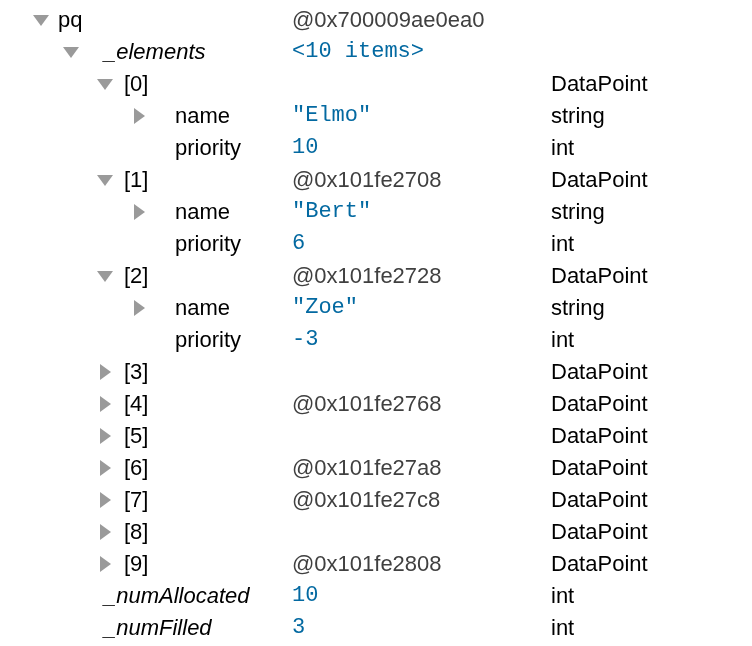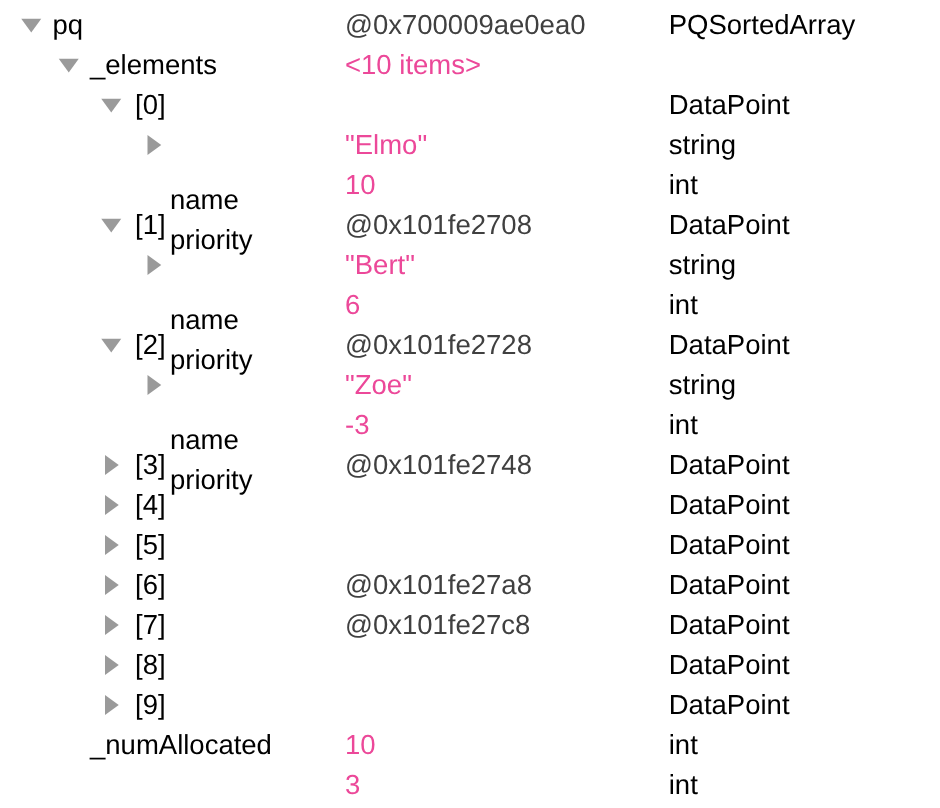--- a/index.html
+++ b/index.html
@@ -16,20 +16,21 @@
     -webkit-font-smoothing: antialiased;
   }
 
   #variables-view {
     width: 752px;
     height: 646px;
     background: #ffffff;
     position: relative;
     padding-top: 4px;
     box-sizing: border-box;
+    padding-left: 16px;
   }
 
   .var-row {
     height: 32px;
     line-height: 32px;
     position: relative;
     white-space: nowrap;
     font-size: 22px;
   }
 
@@ -76,44 +77,43 @@
     font-size: 22px;
   }
   .col-type {
     position: absolute;
     left: 535px;
     top: 0;
     color: #000000;
     font-size: 22px;
   }
 
-  .val-red  { color: #ec4899; }
+  .val-red  { color: #0369a1; font-family: Liberation Mono, monospace; }
   .val-gray { color: #404040; }
 
   
   .lv0 .twisty { left: 14px; }
   .lv0 .col-name { left: 42px; }
   .lv1 .twisty { left: 44px; }
-  .lv1 .col-name { left: 72px; }
+  .lv1 .col-name { left: 88px; font-style: italic; }
   .lv2 .twisty { left: 78px; }
   .lv2 .col-name { left: 108px; }
   .lv3 .twisty { left: 112px; }
-  .lv3 .col-name { left: 136px; margin-top: 44px; }
+  .lv3 .col-name { left: 159px; }
 </style>
 </head>
 <body>
 
 <div id="variables-view">
     <div class="var-row lv0">
       <span class="twisty expanded">
         <span class="tri"></span>
       </span>
       <span class="col-name">pq</span>
       <span class="col-value val-gray">@0x700009ae0ea0</span>
-      <span class="col-type">PQSortedArray</span>
     </div>
     <div class="var-row lv1">
       <span class="twisty expanded">
         <span class="tri"></span>
       </span>
       <span class="col-name">_elements</span>
       <span class="col-value val-red">&lt;10 items&gt;</span>
     </div>
     <div class="var-row lv2">
       <span class="twisty expanded">
@@ -184,28 +184,28 @@
       </span>
       <span class="col-name">priority</span>
       <span class="col-value val-red">-3</span>
       <span class="col-type">int</span>
     </div>
     <div class="var-row lv2">
       <span class="twisty collapsed">
         <span class="tri"></span>
       </span>
       <span class="col-name">[3]</span>
-      <span class="col-value val-gray">@0x101fe2748</span>
       <span class="col-type">DataPoint</span>
     </div>
     <div class="var-row lv2">
       <span class="twisty collapsed">
         <span class="tri"></span>
       </span>
       <span class="col-name">[4]</span>
+      <span class="col-value val-gray">@0x101fe2768</span>
       <span class="col-type">DataPoint</span>
     </div>
     <div class="var-row lv2">
       <span class="twisty collapsed">
         <span class="tri"></span>
       </span>
       <span class="col-name">[5]</span>
       <span class="col-type">DataPoint</span>
     </div>
     <div class="var-row lv2">
@@ -229,30 +229,32 @@
         <span class="tri"></span>
       </span>
       <span class="col-name">[8]</span>
       <span class="col-type">DataPoint</span>
     </div>
     <div class="var-row lv2">
       <span class="twisty collapsed">
         <span class="tri"></span>
       </span>
       <span class="col-name">[9]</span>
+      <span class="col-value val-gray">@0x101fe2808</span>
       <span class="col-type">DataPoint</span>
     </div>
     <div class="var-row lv1">
       <span class="twisty none">
         <span class="tri"></span>
       </span>
       <span class="col-name">_numAllocated</span>
       <span class="col-value val-red">10</span>
       <span class="col-type">int</span>
     </div>
     <div class="var-row lv1">
       <span class="twisty none">
         <span class="tri"></span>
       </span>
+      <span class="col-name">_numFilled</span>
       <span class="col-value val-red">3</span>
       <span class="col-type">int</span>
     </div>
   </div>
 
 </body></html>

